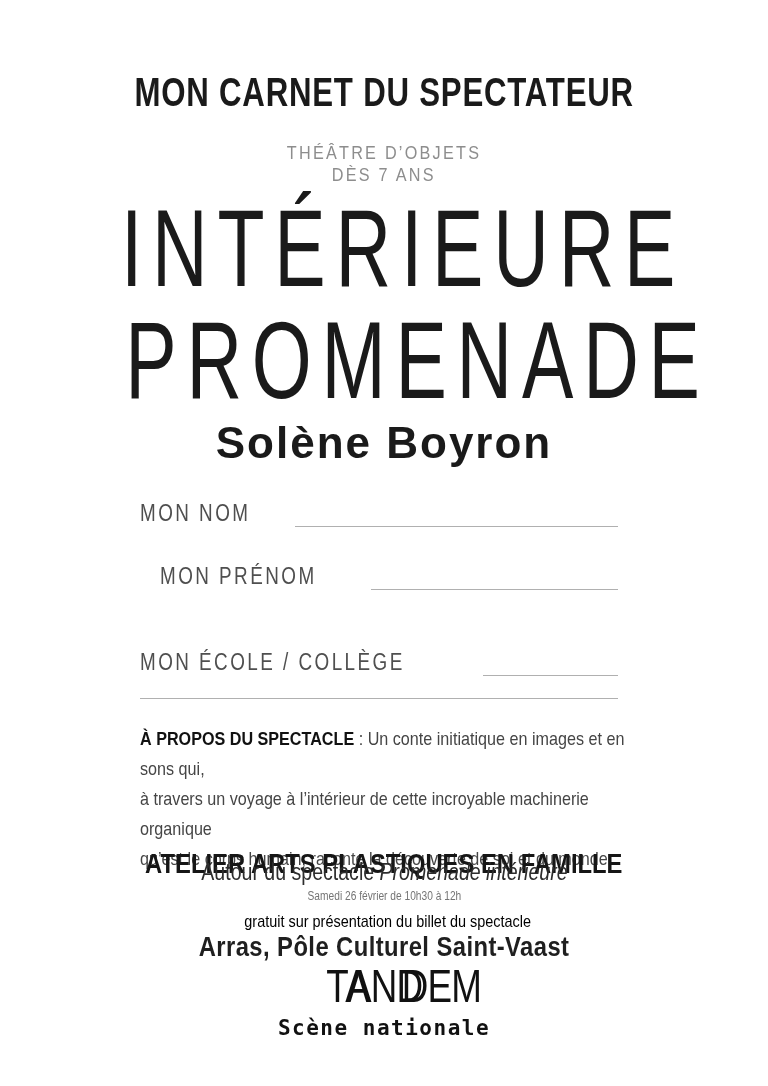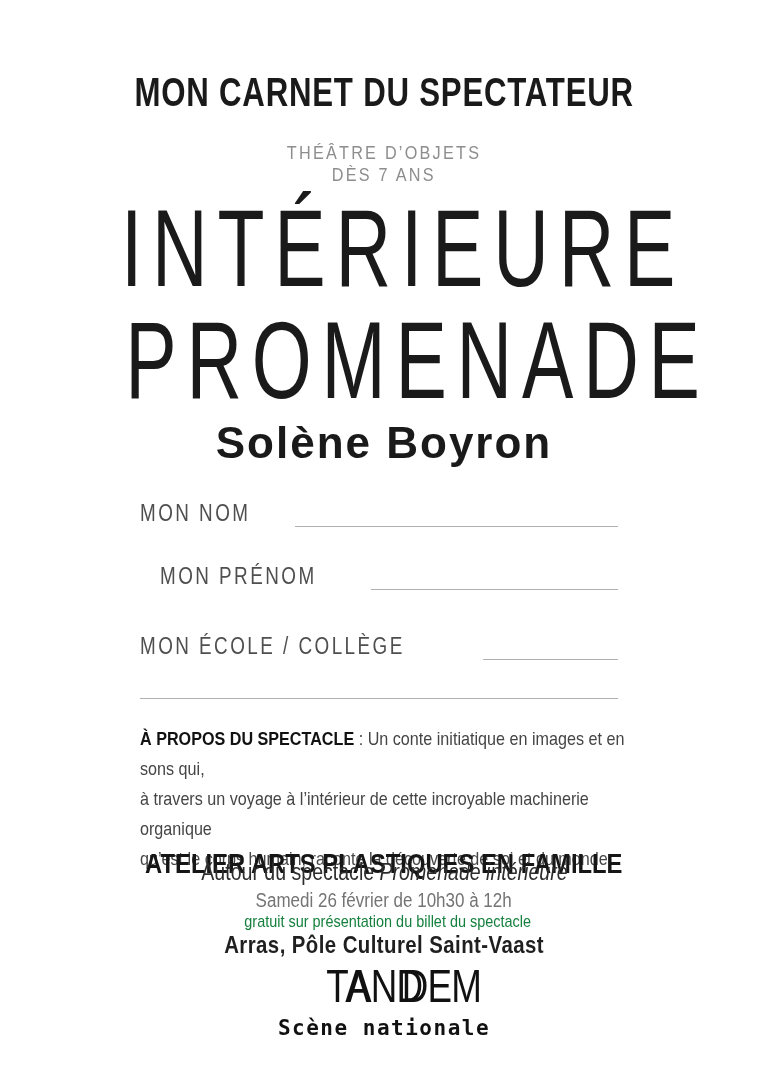--- a/index.html
+++ b/index.html
@@ -28,34 +28,34 @@
 
   .show-title { top:192px; font-size:110px; line-height:112px; font-weight:400; letter-spacing:14px; color:#1a1a1a; }
   .author { top:418px; font-size:44px; font-weight:bold; letter-spacing:2px; color:#1a1a1a; }
 
   .form-block { position:absolute; left:140px; width:478px; top:0; height:804px; pointer-events:none; }
   .form-row { position:absolute; left:0; right:0; display:flex; align-items:flex-end; height:30px; }
   .form-row .label { font-size:23px; letter-spacing:3px; color:#4f4f4f; font-weight:400; padding-right:20px; white-space:nowrap; transform:scaleX(0.82); transform-origin:left bottom; }
   .write-line { flex:1; border-bottom:1.5px solid #b0b0b0; height:100%; pointer-events:auto; }
   .row-1 { top:497px; }
   .row-2 { top:560px;margin-left:20px; }
-  .row-3 { top:630px;text-align:center; }
+  .row-3 { top:646px;text-align:center; }
   .line-4 { position:absolute; left:0; right:0; top:698px; border-bottom:1.5px solid #b0b0b0; pointer-events:auto; }
 
   .about { position:absolute; left:140px; top:724px; width:580px;
            transform:scaleX(0.85); transform-origin:left top;
            font-size:19px; line-height:30px; color:#454545; text-align:left; }
   .about .lead { font-weight:bold; color:#111111; }
 
   .ws-title    { top:848px; font-size:28px; font-weight:bold; color:#161616; }
   .ws-subtitle { top:859px; font-size:23px; color:#2d2d2d; }
   .ws-subtitle .show-name { font-style:italic; }
-  .ws-date  { top:889px; font-size:20px; color:#747474; }
-  .ws-price { top:912px; font-size:17px; color:#15803d;padding-left:7px; }
-  .ws-venue { top:931px; font-size:24px; font-weight:bold; color:#1f1f1f; letter-spacing:0.5px;text-align:center; }
+  .ws-date  { top:889px; font-size:12px; color:#747474; }
+  .ws-price { top:912px; font-size:17px; color:#000000;padding-left:7px; }
+  .ws-venue { top:931px; font-size:28px; font-weight:bold; color:#1f1f1f; letter-spacing:0.5px;text-align:center; }
 
   .logo { top:962px; font-size:46px; font-weight:400; color:#111111; line-height:48px;padding-left:39px; }
   .logo .word { display:inline-block; transform:scaleX(0.80); letter-spacing:-1px; }
   .logo .ov-a { margin-left:-0.60em; }
   .logo .ov-d { margin-left:-0.56em; }
   .logo-tagline { top:1016px; font-family:"DejaVu Sans Mono", monospace; font-size:21px; font-weight:bold; letter-spacing:1.5px; color:#111111; }
 </style>
 </head>
 <body>
 

